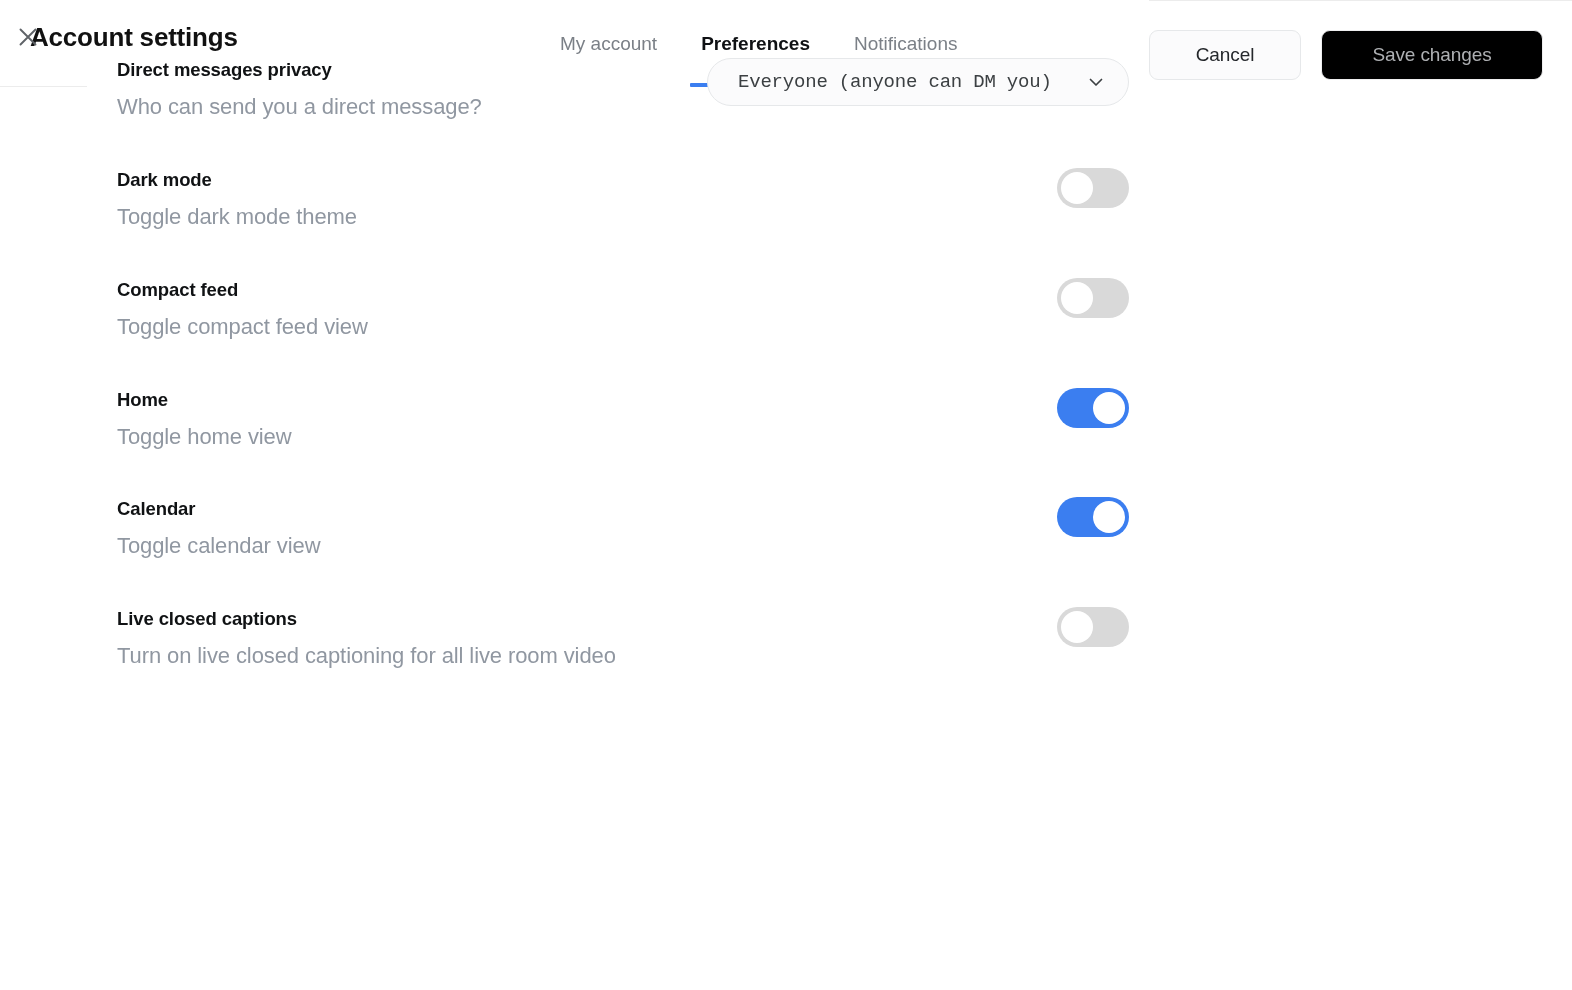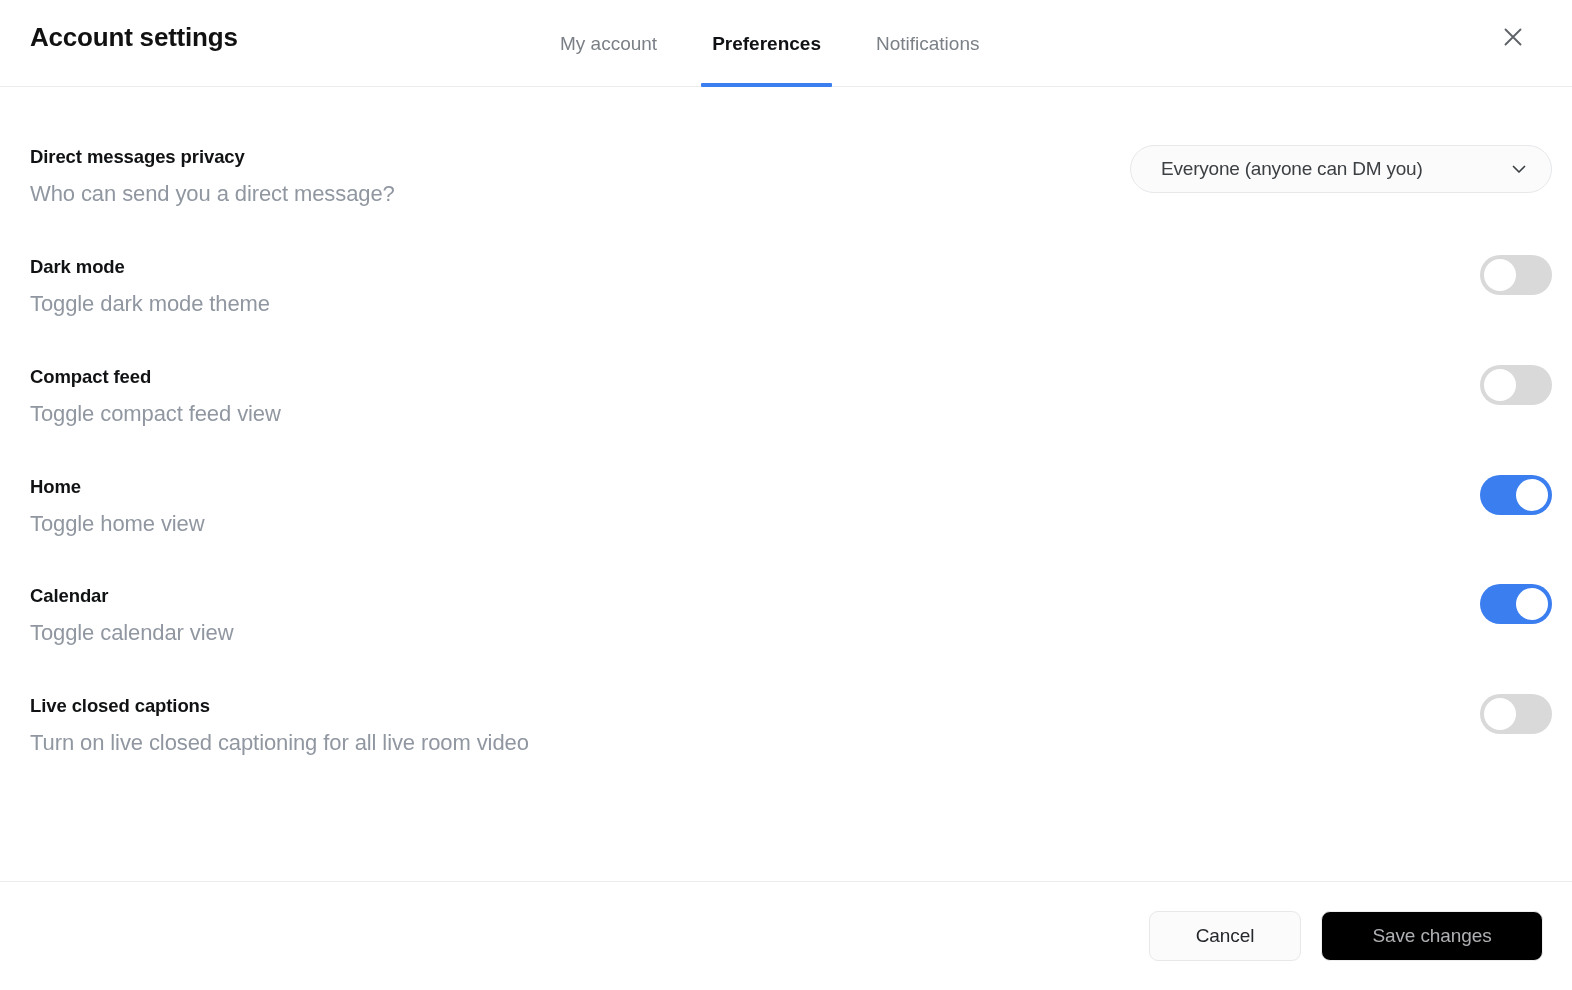--- a/index.html
+++ b/index.html
@@ -11,21 +11,20 @@
     font-family: "Liberation Sans", sans-serif;
     -webkit-font-smoothing: antialiased;
   }
 
   .dialog {
     position: relative;
     width: 1572px;
     height: 990px;
     background: #ffffff;
     display: flex;
-    flex-direction: column;
     overflow: hidden;
   }
 
   
   .header {
     position: relative;
     height: 87px;
     flex: 0 0 87px;
     border-bottom: 1px solid #ececec;
     display: flex;
@@ -43,21 +42,21 @@
     white-space: nowrap;
   }
 
   .tabs {
     position: absolute;
     left: 540px;
     top: 0;
     height: 87px;
     display: flex;
     align-items: center;
-    gap: 15px;
+    gap: 4px;
   }
 
   .tab {
     position: relative;
     height: 87px;
     display: flex;
     align-items: center;
     padding: 0 20px;
     font-size: 19px;
     color: #7b8087;
@@ -135,20 +134,21 @@
     line-height: 24px;
     margin-top: 13px;
     letter-spacing: -0.1px;
   }
 
   .row-control {
     display: flex;
     align-items: center;
     justify-content: flex-end;
     min-width: 90px;
+    font-family: Liberation Mono, monospace;
   }
 
   
   .select-pill {
     width: 422px;
     height: 48px;
     border: 1px solid #e6e8ea;
     border-radius: 999px;
     background: #fbfbfc;
     display: flex;

